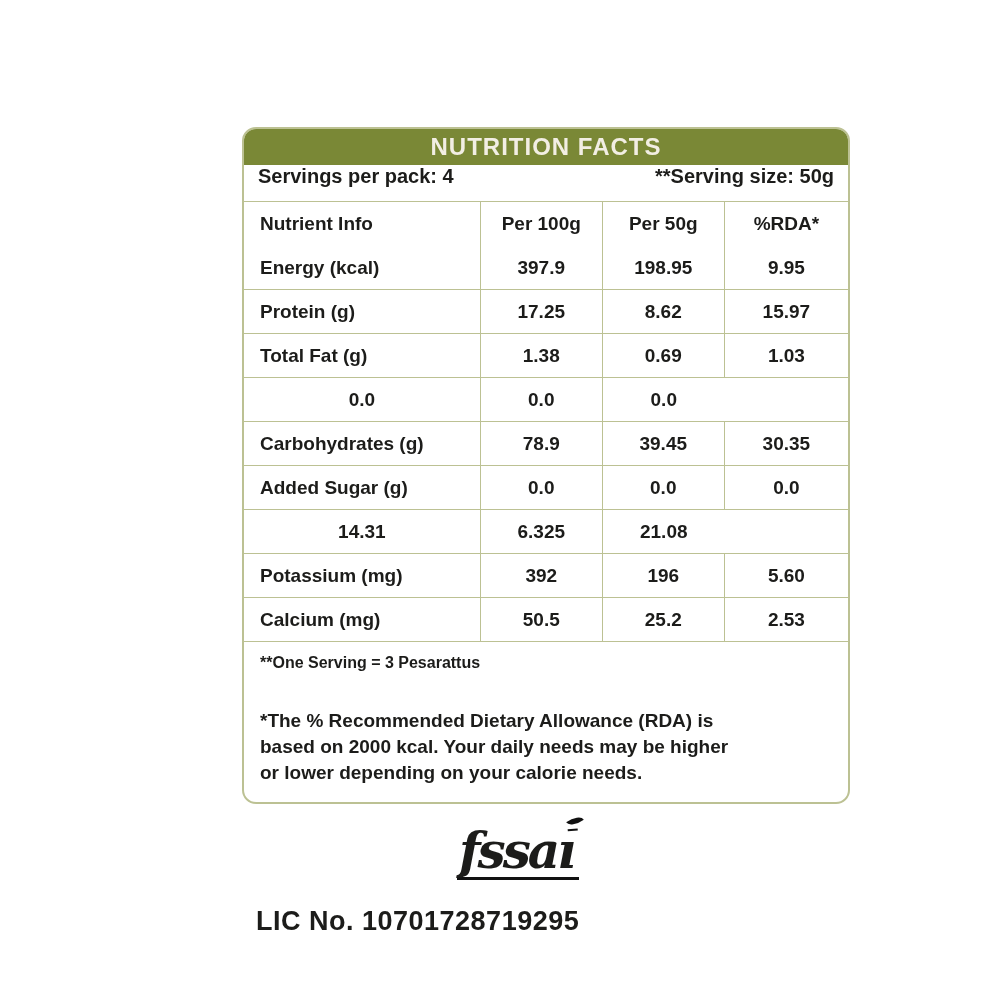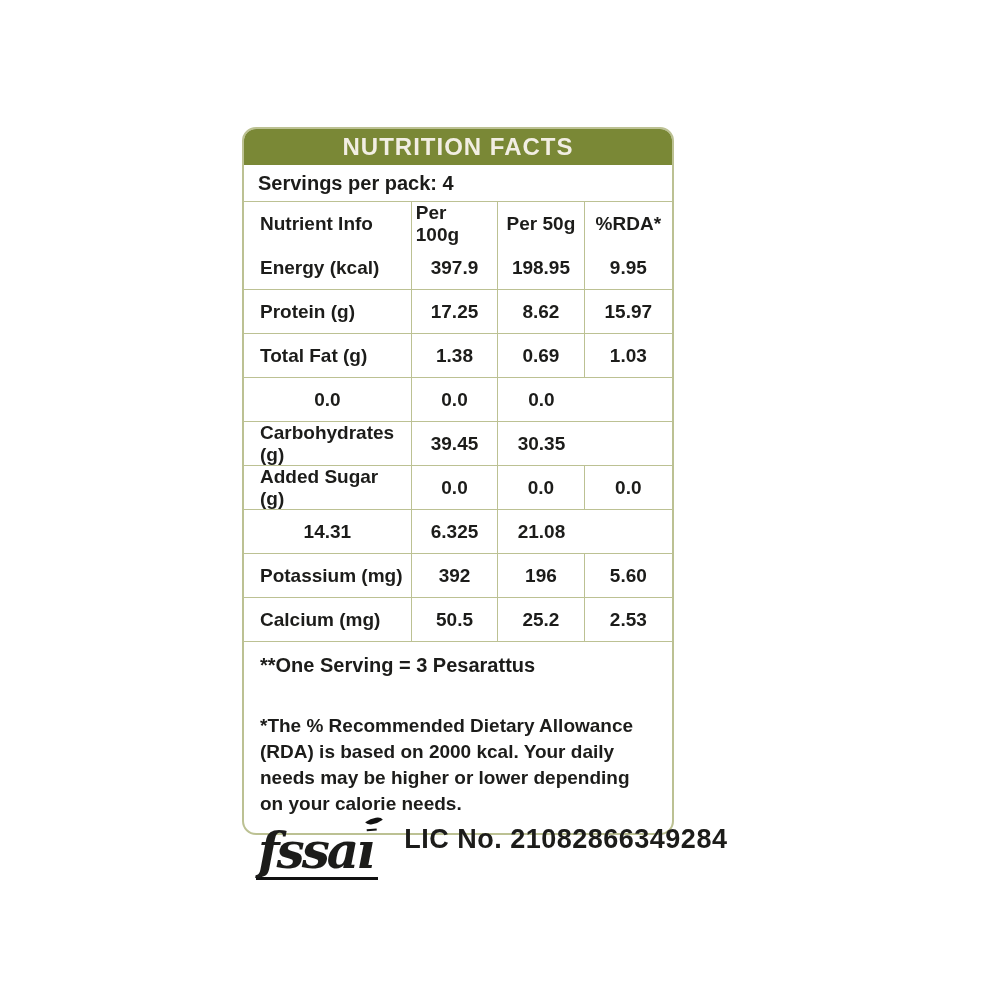--- a/index.html
+++ b/index.html
@@ -13,42 +13,42 @@
   body {
     width: 1000px; height: 1000px;
     position: relative;
     font-family: "Liberation Sans", sans-serif;
     color: var(--text);
   }
 
   .card {
     position: absolute;
     left: 242px; top: 127px;
-    width: 432px;
+    width: 608px;
     border: 2px solid var(--border);
     border-radius: 14px;
     background: #ffffff;
     overflow: hidden;
   }
 
   .title-bar {
     background: var(--olive);
     color: var(--cream);
     height: 36px;
     line-height: 36px;
     text-align: center;
     font-size: 24px;
     font-weight: 700;
     letter-spacing: 1px;
   }
 
   .servings-row {
     display: flex;
     justify-content: space-between;
-    align-items: center;
+    align-items: flex-start;
     height: 37px;
     padding: 0 14px;
     font-size: 20px;
     font-weight: 700;
     border-bottom: 1.5px solid var(--border);
   }
 
   .trow {
     display: grid;
     grid-template-columns: 39.2% 20.2% 20.2% 20.4%;
@@ -68,39 +68,40 @@
     justify-content: flex-start;
     padding-left: 16px;
   }
   .cell:not(:last-child) { border-right: 1.5px solid var(--border); }
 
   .notes-section {
     border-top: 1.5px solid var(--border);
     padding: 12px 16px 16px 16px;
   }
   .serving-note {
-    font-size: 20px;
+    font-size: 16px;
     font-weight: 700;
     margin-bottom: 18px;
   }
   .rda-note {
     font-size: 19px;
     font-weight: 700;
     line-height: 26px;
     max-width: 478px;
     margin-top: 36px;
   }
 
   .footer {
     position: absolute;
     left: 256px; top: 824px;
     display: flex;
-    align-items: flex-start;
+    align-items: flex-end;
     gap: 26px;
     height: 60px;
+    flex-direction: column;
   }
   .fssai-logo {
     position: relative;
     font-family: "DejaVu Serif", serif;
     font-style: italic;
     font-weight: 700;
     font-size: 50px;
     letter-spacing: -3px;
     line-height: 1;
     padding: 2px 6px 1px 2px;
@@ -131,20 +132,21 @@
 </style>
 </head>
 <body>
 
 <div class="card">
 
   <div class="title-bar">NUTRITION FACTS</div>
 
   <div class="servings-row">
     <span>Servings per pack: 4</span>
+    <span>**Serving size: 50g</span>
   </div>
 
   <div>
     <div class="trow thead">
       <div class="cell label-cell">Nutrient Info</div>
       <div class="cell">Per 100g</div>
       <div class="cell">Per 50g</div>
       <div class="cell">%RDA*</div>
     </div>
     <div id="table-body">
@@ -166,20 +168,21 @@
           <div class="cell">0.69</div>
           <div class="cell">1.03</div>
         </div>
         <div class="trow">
           <div class="cell">0.0</div>
           <div class="cell">0.0</div>
           <div class="cell">0.0</div>
         </div>
         <div class="trow">
           <div class="cell label-cell">Carbohydrates (g)</div>
+          <div class="cell">78.9</div>
           <div class="cell">39.45</div>
           <div class="cell">30.35</div>
         </div>
         <div class="trow">
           <div class="cell label-cell">Added Sugar (g)</div>
           <div class="cell">0.0</div>
           <div class="cell">0.0</div>
           <div class="cell">0.0</div>
         </div>
         <div class="trow">
@@ -207,14 +210,14 @@
     <div class="rda-note">*The % Recommended Dietary Allowance (RDA) is based on 2000 kcal. Your daily needs may be higher or lower depending on your calorie needs.</div>
   </div>
 
 </div>
 
 <div class="footer">
   <div class="fssai-logo">
     <span class="fssai-text">fssaı</span>
     <span class="leaf-icon"></span>
   </div>
-  <span class="license">LIC No. 21082866349284</span>
+  <span class="license">LIC No. 10701728719295</span>
 </div>
 
 </body></html>

